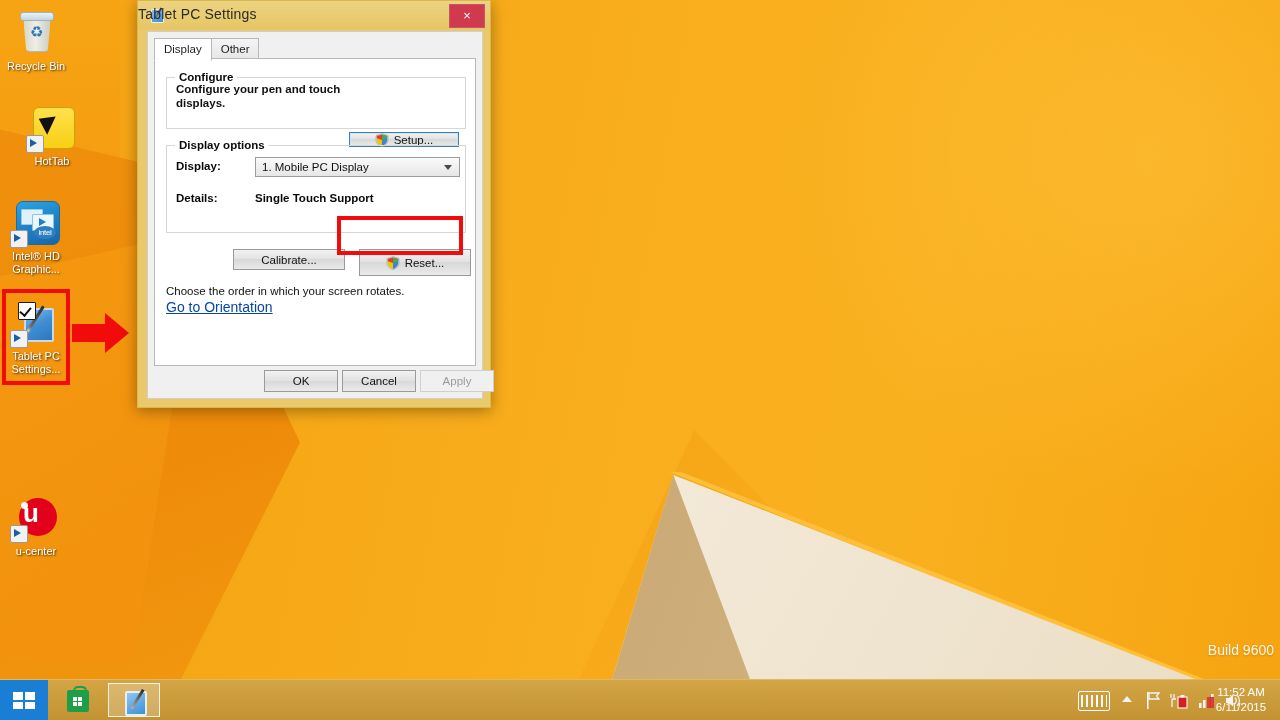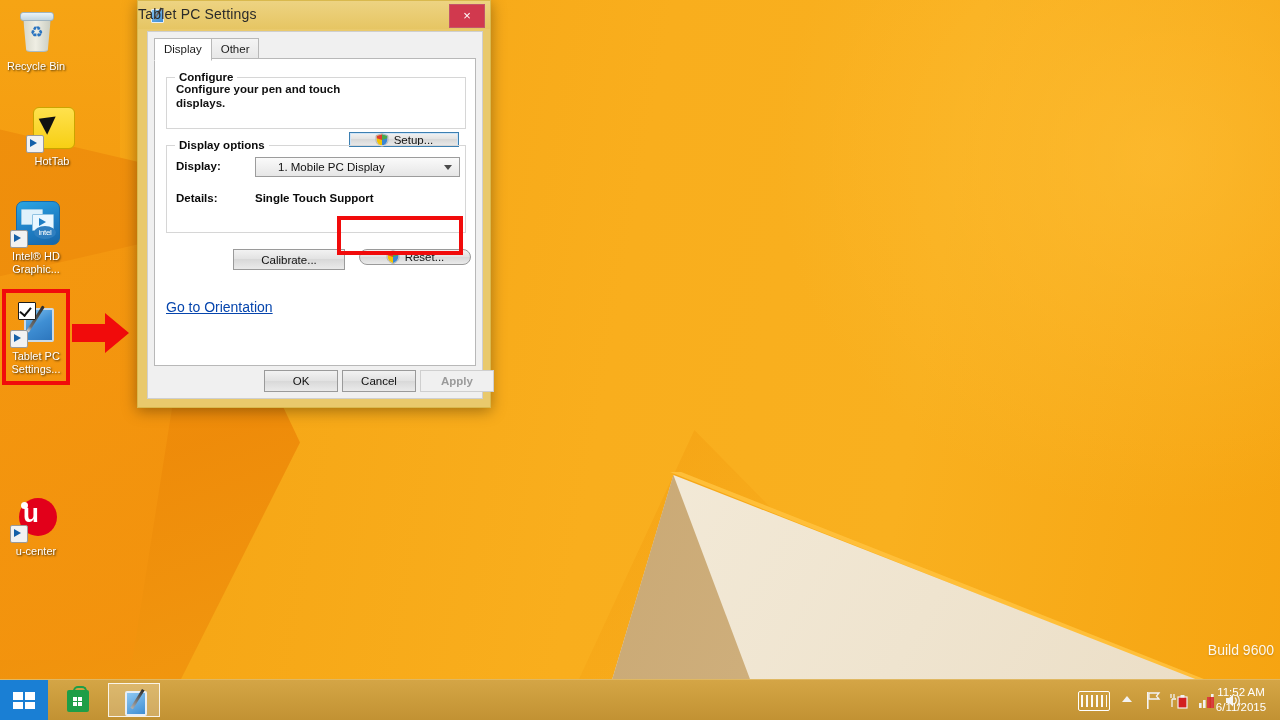--- a/index.html
+++ b/index.html
@@ -407,21 +407,21 @@
   }
 
   
   #display-combo {
     position: absolute;
     background: linear-gradient(180deg, #fafafa 0%, #e6e6e6 100%);
     border: 1px solid #9c9c9c;
     box-sizing: border-box;
     font-size: 11.5px;
     line-height: 18px;
-    padding-left: 22px;
+    padding-left: 6px;
     color: #111;
     cursor: pointer;
   }
   #display-combo .chev {
     position: absolute; right: 7px; top: 7px;
     width: 0; height: 0;
     border-left: 4px solid transparent;
     border-right: 4px solid transparent;
     border-top: 5px solid #4a4a4a;
   }
@@ -705,44 +705,45 @@
           </div>
 
           <div class="bold-label" style="position:absolute; left:9px; top:46px;">Details:</div>
           <div class="bold-label" style="position:absolute; left:88px; top:46px;">Single Touch Support</div>
         </div>
 
         <div class="btn" style="left:78px; top:190px; width:112px; height:21px;">
           <span>Calibrate...</span>
         </div>
 
-        <div class="btn" style="left:204px; top:190px; width:112px; height:16px;border-radius:8px;">
+        <div class="btn" style="left:204px; top:190px; width:112px; height:27px;">
           <span class="shield">
             <svg viewBox="0 0 14 14" width="14" height="14">
               <path d="M7 0.6 L13 2.6 V7 C13 10.3 10.3 12.6 7 13.6 C3.7 12.6 1 10.3 1 7 V2.6 Z" fill="#d9d9d9" stroke="#9a9a9a" stroke-width="0.6"></path>
               <path d="M7 1.4 L7 13.0 C4.2 12.1 1.8 10.0 1.8 7.1 V3.1 Z" fill="#f2c300"></path>
               <path d="M7 1.4 L12.2 3.1 V7.1 C12.2 10.0 9.8 12.1 7 13.0 Z" fill="#3a86d4"></path>
               <path d="M7 1.4 L1.8 3.1 V5.2 L7 6.9 Z" fill="#e03b2f"></path>
               <path d="M7 1.4 L12.2 3.1 V5.2 L7 6.9 Z" fill="#4aa94a"></path>
             </svg>
           </span>
           <span>Reset...</span>
         </div>
 
+        <div class="body-text" style="position:absolute; left:11px; top:225px; width:300px;">Choose the order in which your screen rotates.</div>
         <a class="link" style="position:absolute; left:11px; top:240px;">Go to Orientation</a>
       </div>
 
       <div id="dlg-buttons">
         <div class="btn" style="left:116px; top:6px; width:74px; height:22px;">
           <span>OK</span>
         </div>
         <div class="btn" style="left:194px; top:6px; width:74px; height:22px;">
           <span>Cancel</span>
         </div>
-        <div class="btn disabled" style="left:272px; top:6px; width:74px; height:22px; background:#f0f0f0; border-color:#cfcfcf;font-weight:bold;">
+        <div class="btn disabled" style="left:272px; top:6px; width:74px; height:22px; background:#f0f0f0; border-color:#cfcfcf;">
           <span>Apply</span>
         </div>
       </div>
 
     </div>
   </div>
 
   <div id="annot-box" style="left:337px; top:216px; width:126px; height:39px;"></div>
 
   <div id="taskbar">

